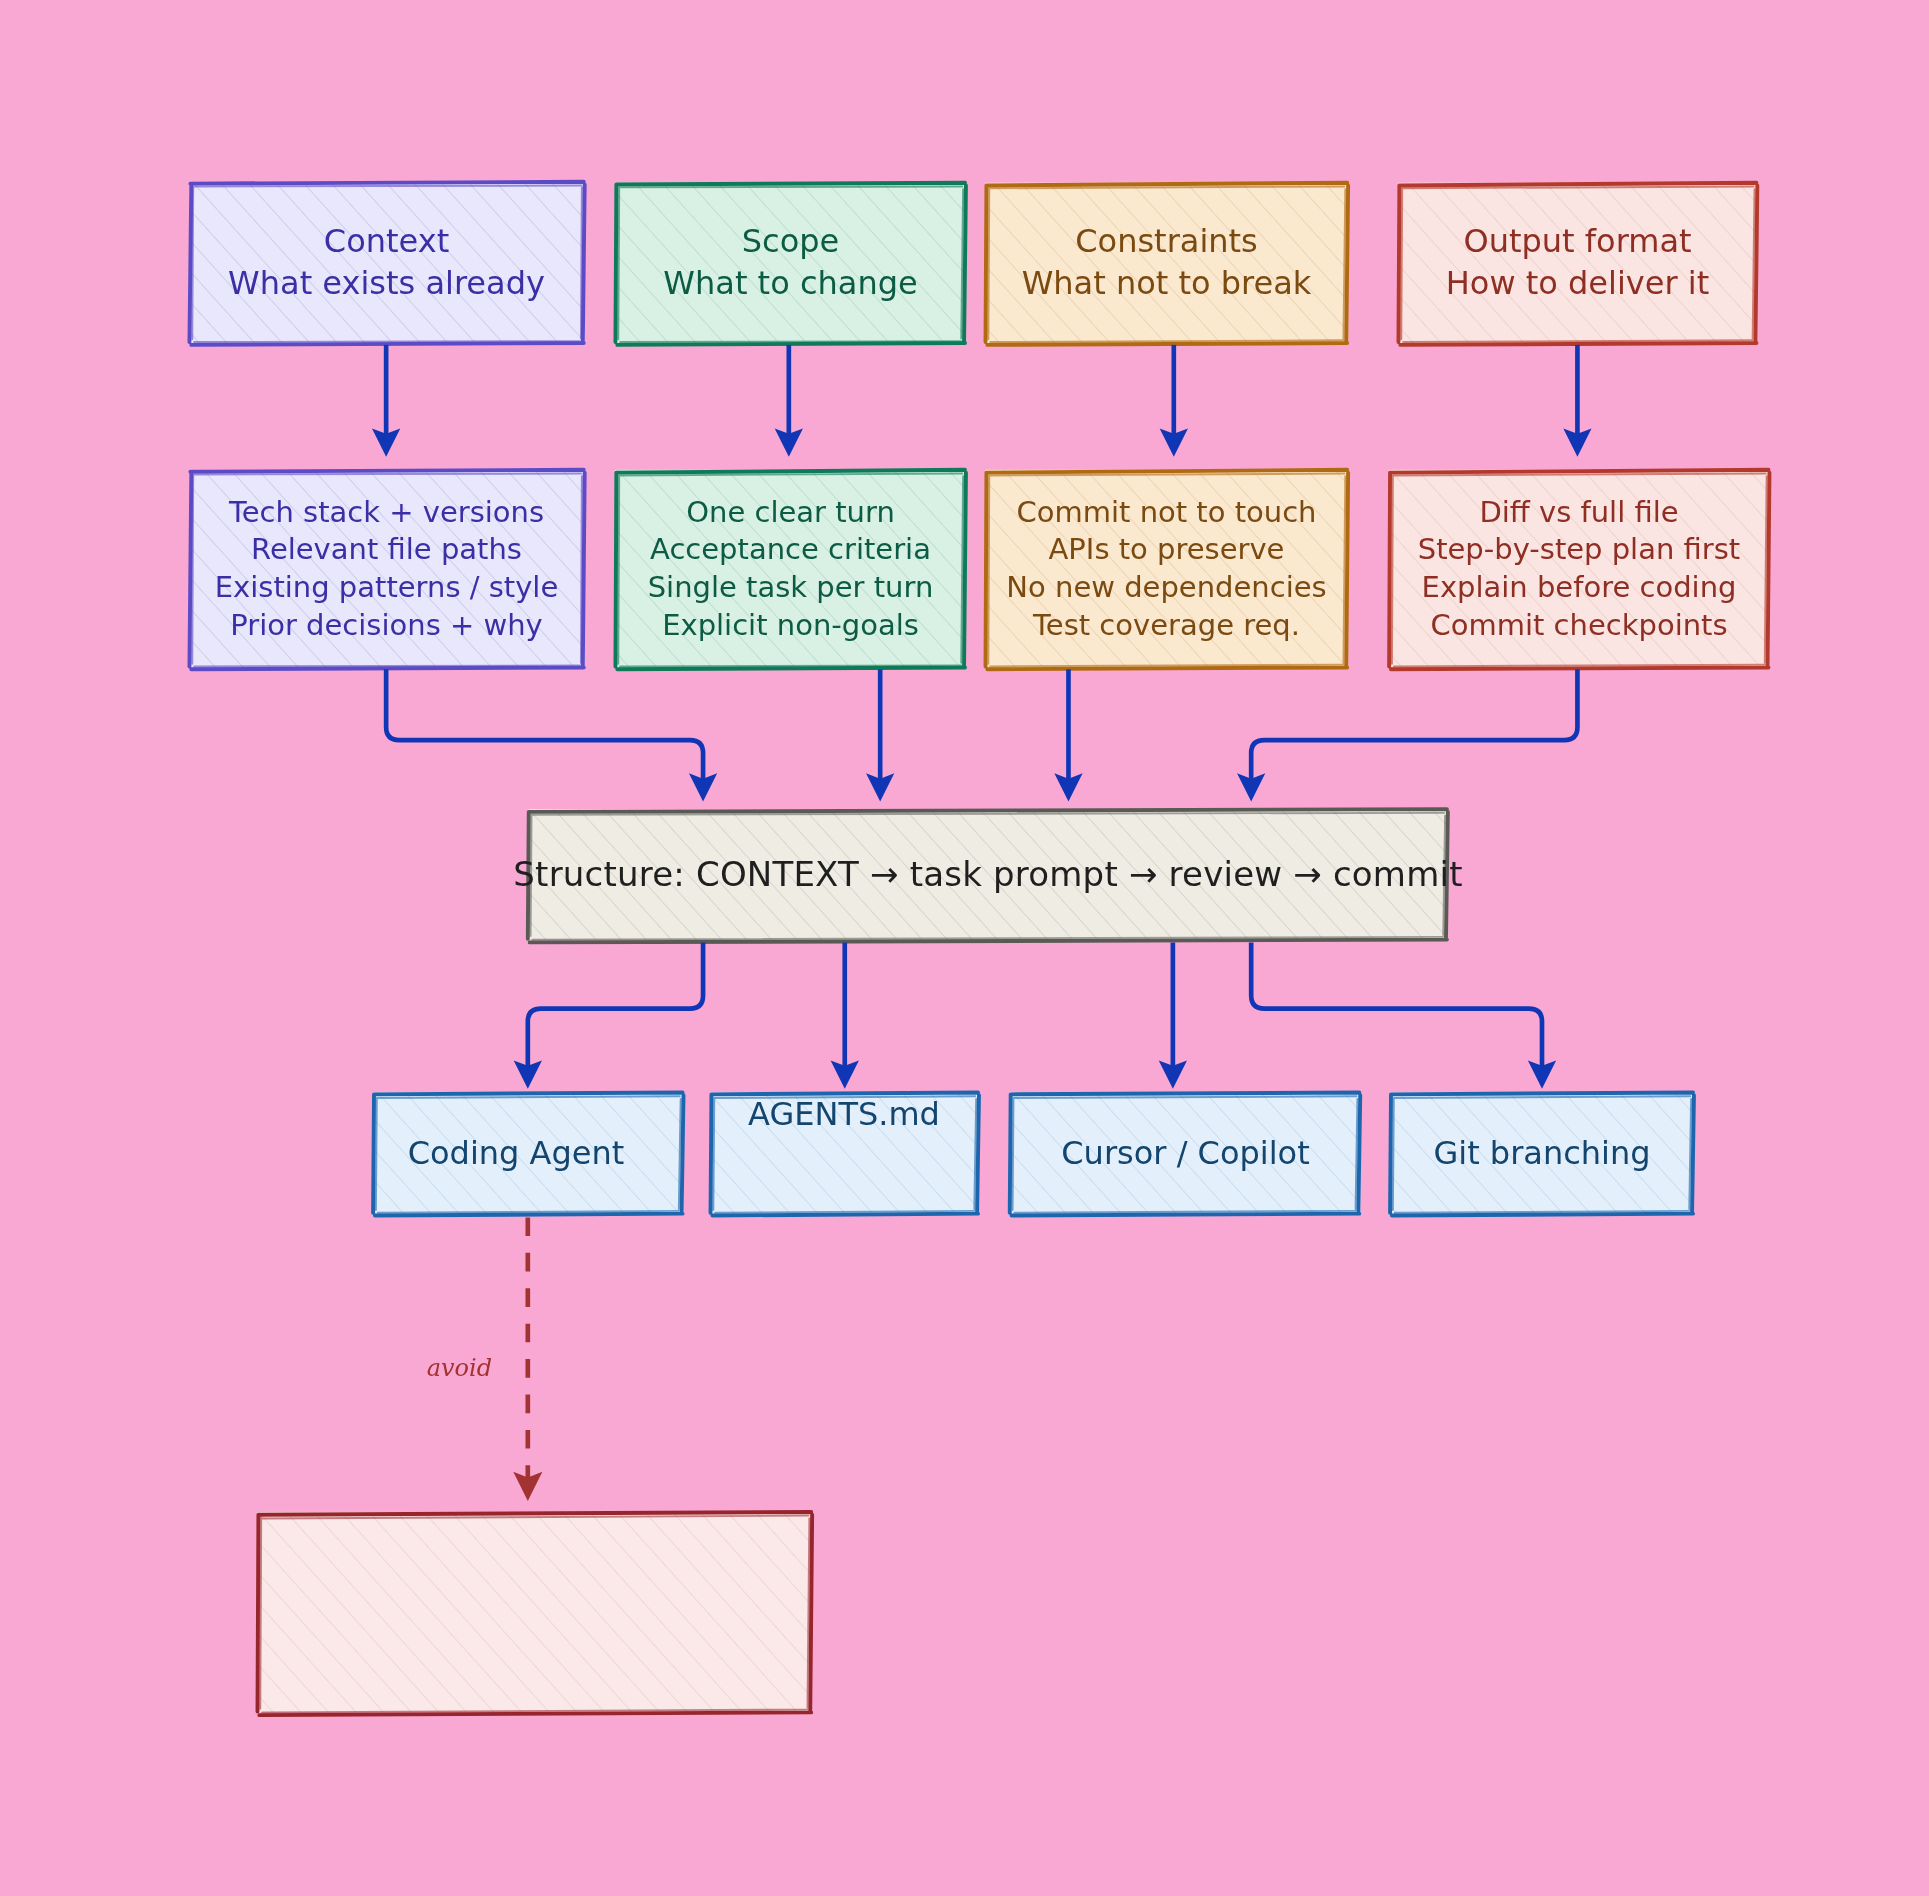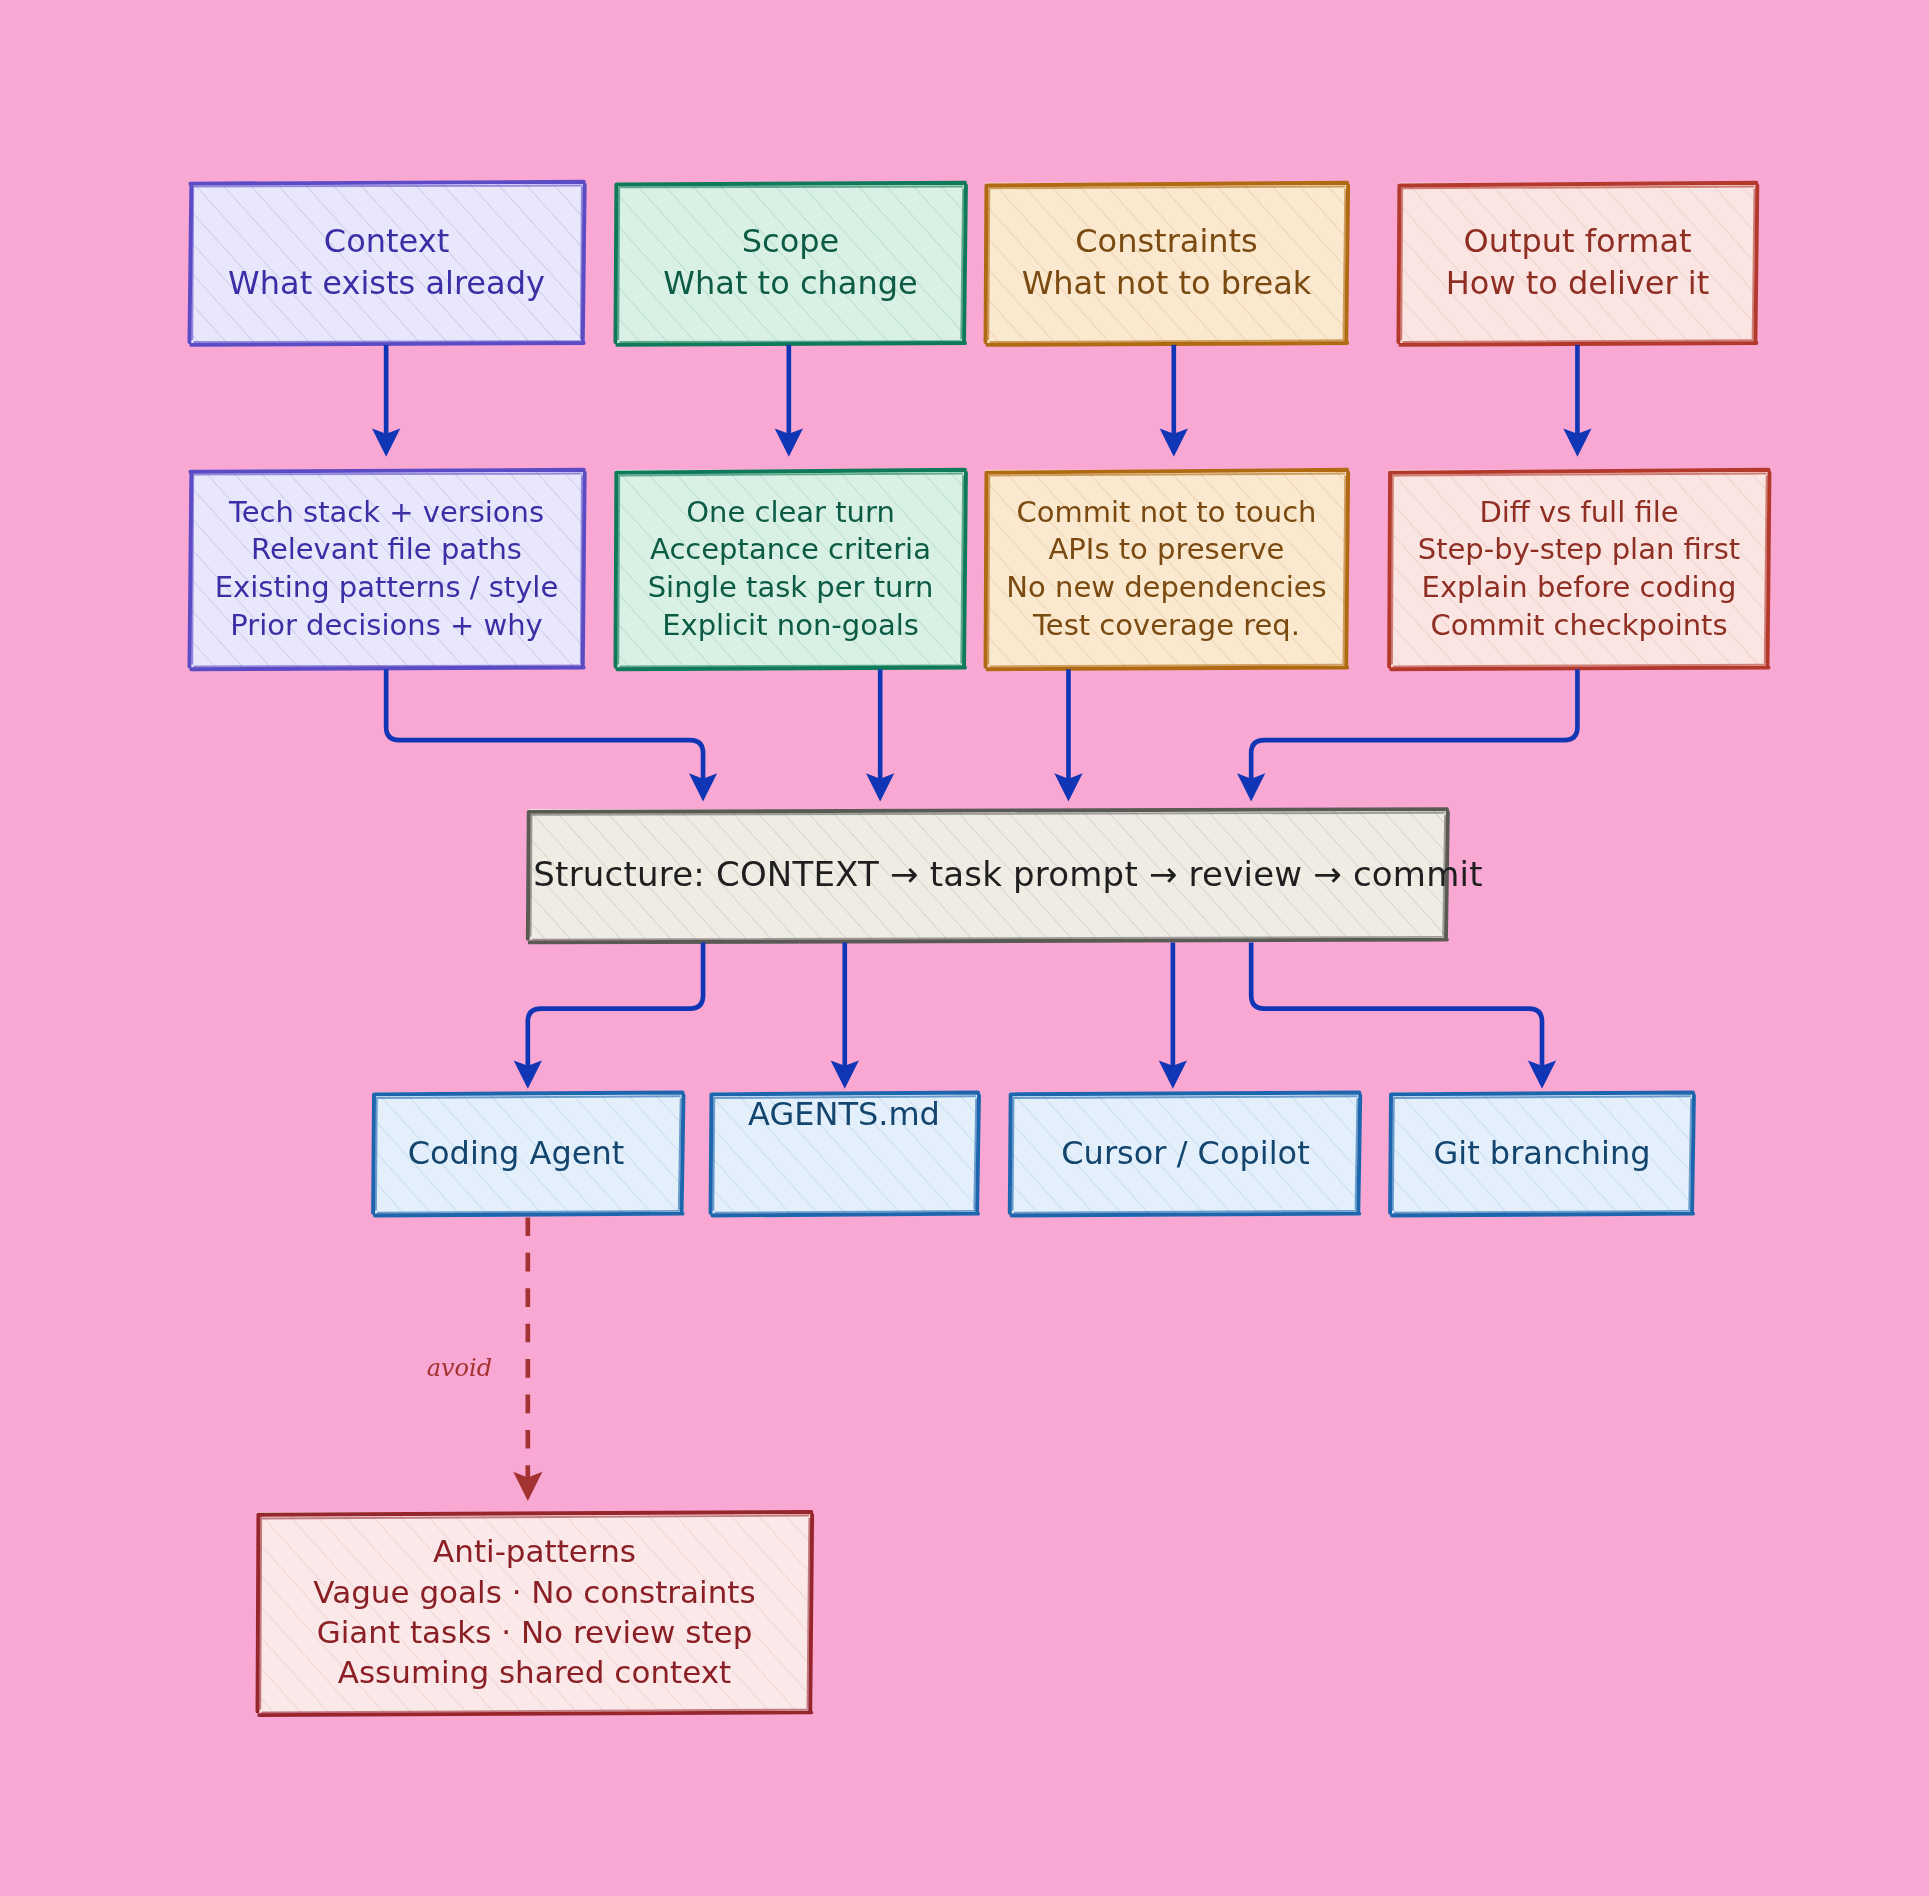--- a/index.html
+++ b/index.html
@@ -241,40 +241,34 @@
     <span class="ln t-list">No new dependencies</span>
     <span class="ln t-list">Test coverage req.</span>
   </div>
   <div class="node-label" style="left:1389px;top:470px;width:380px;height:198px;color:#8f2f24;">
     <span class="ln t-list">Diff vs full file</span>
     <span class="ln t-list">Step-by-step plan first</span>
     <span class="ln t-list">Explain before coding</span>
     <span class="ln t-list">Commit checkpoints</span>
   </div>
 
-  <div class="node-label" style="left:548px;top:809px;width:920px;height:131px;color:#1f1f1f;">
+  <div class="node-label" style="left:528px;top:809px;width:920px;height:131px;color:#1f1f1f;">
     <span class="ln t-struct">Structure: CONTEXT → task prompt → review → commit</span>
   </div>
 
   <div class="node-label" style="left:373px;top:1093px;width:286px;height:121px;color:#13456f;">
     <span class="ln t-tool">Coding Agent</span>
   </div>
   <div class="node-label" style="left:710px;top:1054px;width:268px;height:121px;color:#13456f;text-align:center;">
     <span class="ln t-tool">AGENTS.md</span>
   </div>
   <div class="node-label" style="left:1010px;top:1093px;width:351px;height:121px;color:#13456f;">
     <span class="ln t-tool">Cursor / Copilot</span>
   </div>
   <div class="node-label" style="left:1390px;top:1093px;width:304px;height:121px;color:#13456f;">
     <span class="ln t-tool">Git branching</span>
   </div>
 
   <div class="edge-label" style="left:492px;top:1354px;transform:translateX(-100%);">avoid</div>
 
-  <div class="node-label" style="left:257px;top:1512px;width:555px;height:200px;color:#8a2026;">
-    <span class="ln t-anti">Anti-patterns</span>
-    <span class="ln t-anti">Vague goals · No constraints</span>
-    <span class="ln t-anti">Giant tasks · No review step</span>
-    <span class="ln t-anti">Assuming shared context</span>
-  </div>
 
 </div>
 
 
 </body></html>

